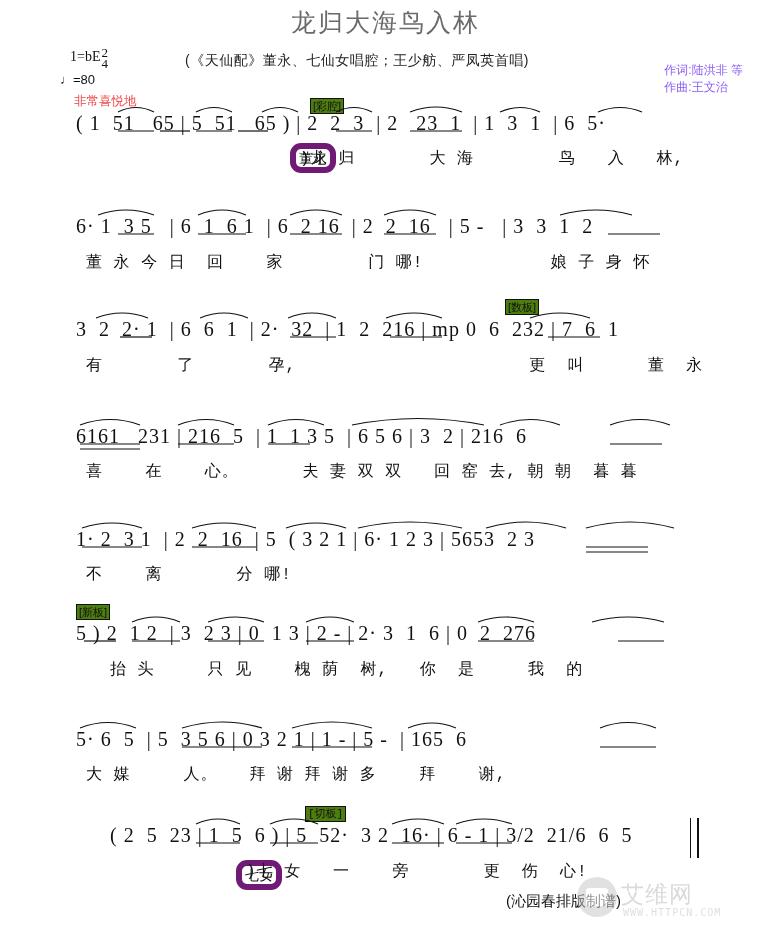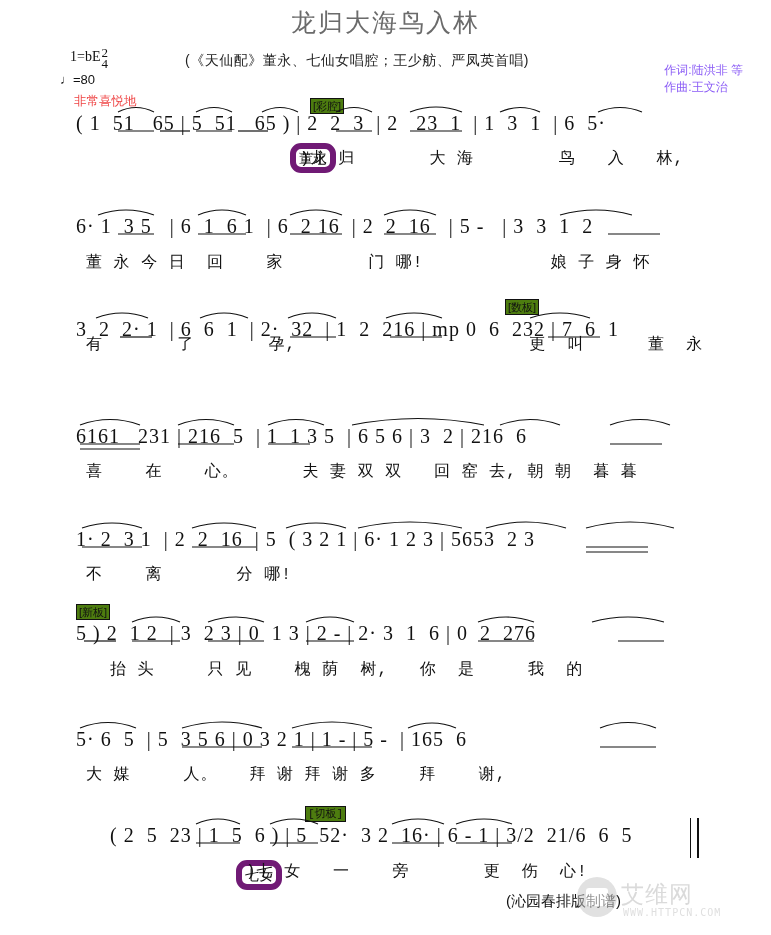--- a/index.html
+++ b/index.html
@@ -213,21 +213,21 @@
   <div class="singer-box" style="left:290px; top:143px;">董永</div>
   <div class="singer-box" style="left:236px; top:860px;">七女</div>
 
   <div class="staffline" style="left:76px; top:112px; letter-spacing:1px;">( 1  51   65 | 5  51   65 ) | 2  2  3  | 2   23  1  | 1  3  1  | 6  5·</div>
   <div class="lyricline" style="left:300px; top:148px;">)龙 归       大 海        鸟   入   林,</div>
 
   <div class="staffline" style="left:76px; top:215px; letter-spacing:1px;">6· 1  3 5   | 6  1  6 1  | 6  2 16  | 2  2  16   | 5 -   | 3  3  1  2</div>
   <div class="lyricline" style="left:86px; top:252px;">董 永 今 日  回    家        门 哪!            娘 子 身 怀</div>
 
   <div class="staffline" style="left:76px; top:318px; letter-spacing:1px;">3  2  2· 1  | 6  6  1  | 2·  32  | 1  2  216 | mp 0  6  232 | 7  6  1</div>
-  <div class="lyricline" style="left:86px; top:334px;">有       了       孕,                      更  叫      董  永</div>
+  <div class="lyricline" style="left:86px; top:355px;">有       了       孕,                      更  叫      董  永</div>
 
   <div class="staffline" style="left:76px; top:425px; letter-spacing:1px;">6161   231 | 216  5  | 1  1 3 5  | 6 5 6 | 3  2 | 216  6</div>
   <div class="lyricline" style="left:86px; top:461px;">喜    在    心。      夫 妻 双 双   回 窑 去, 朝 朝  暮 暮</div>
 
   <div class="staffline" style="left:76px; top:528px; letter-spacing:1px;">1· 2  3 1  | 2  2  16  | 5  ( 3 2 1 | 6· 1 2 3 | 5653  2 3</div>
   <div class="lyricline" style="left:86px; top:564px;">不    离       分 哪!</div>
 
   <div class="staffline" style="left:76px; top:622px; letter-spacing:1px;">5 ) 2  1 2  | 3  2 3 | 0  1 3 | 2 - | 2· 3  1  6 | 0  2  276</div>
   <div class="lyricline" style="left:110px; top:659px;">抬 头     只 见    槐 荫  树,   你  是     我  的</div>
 

